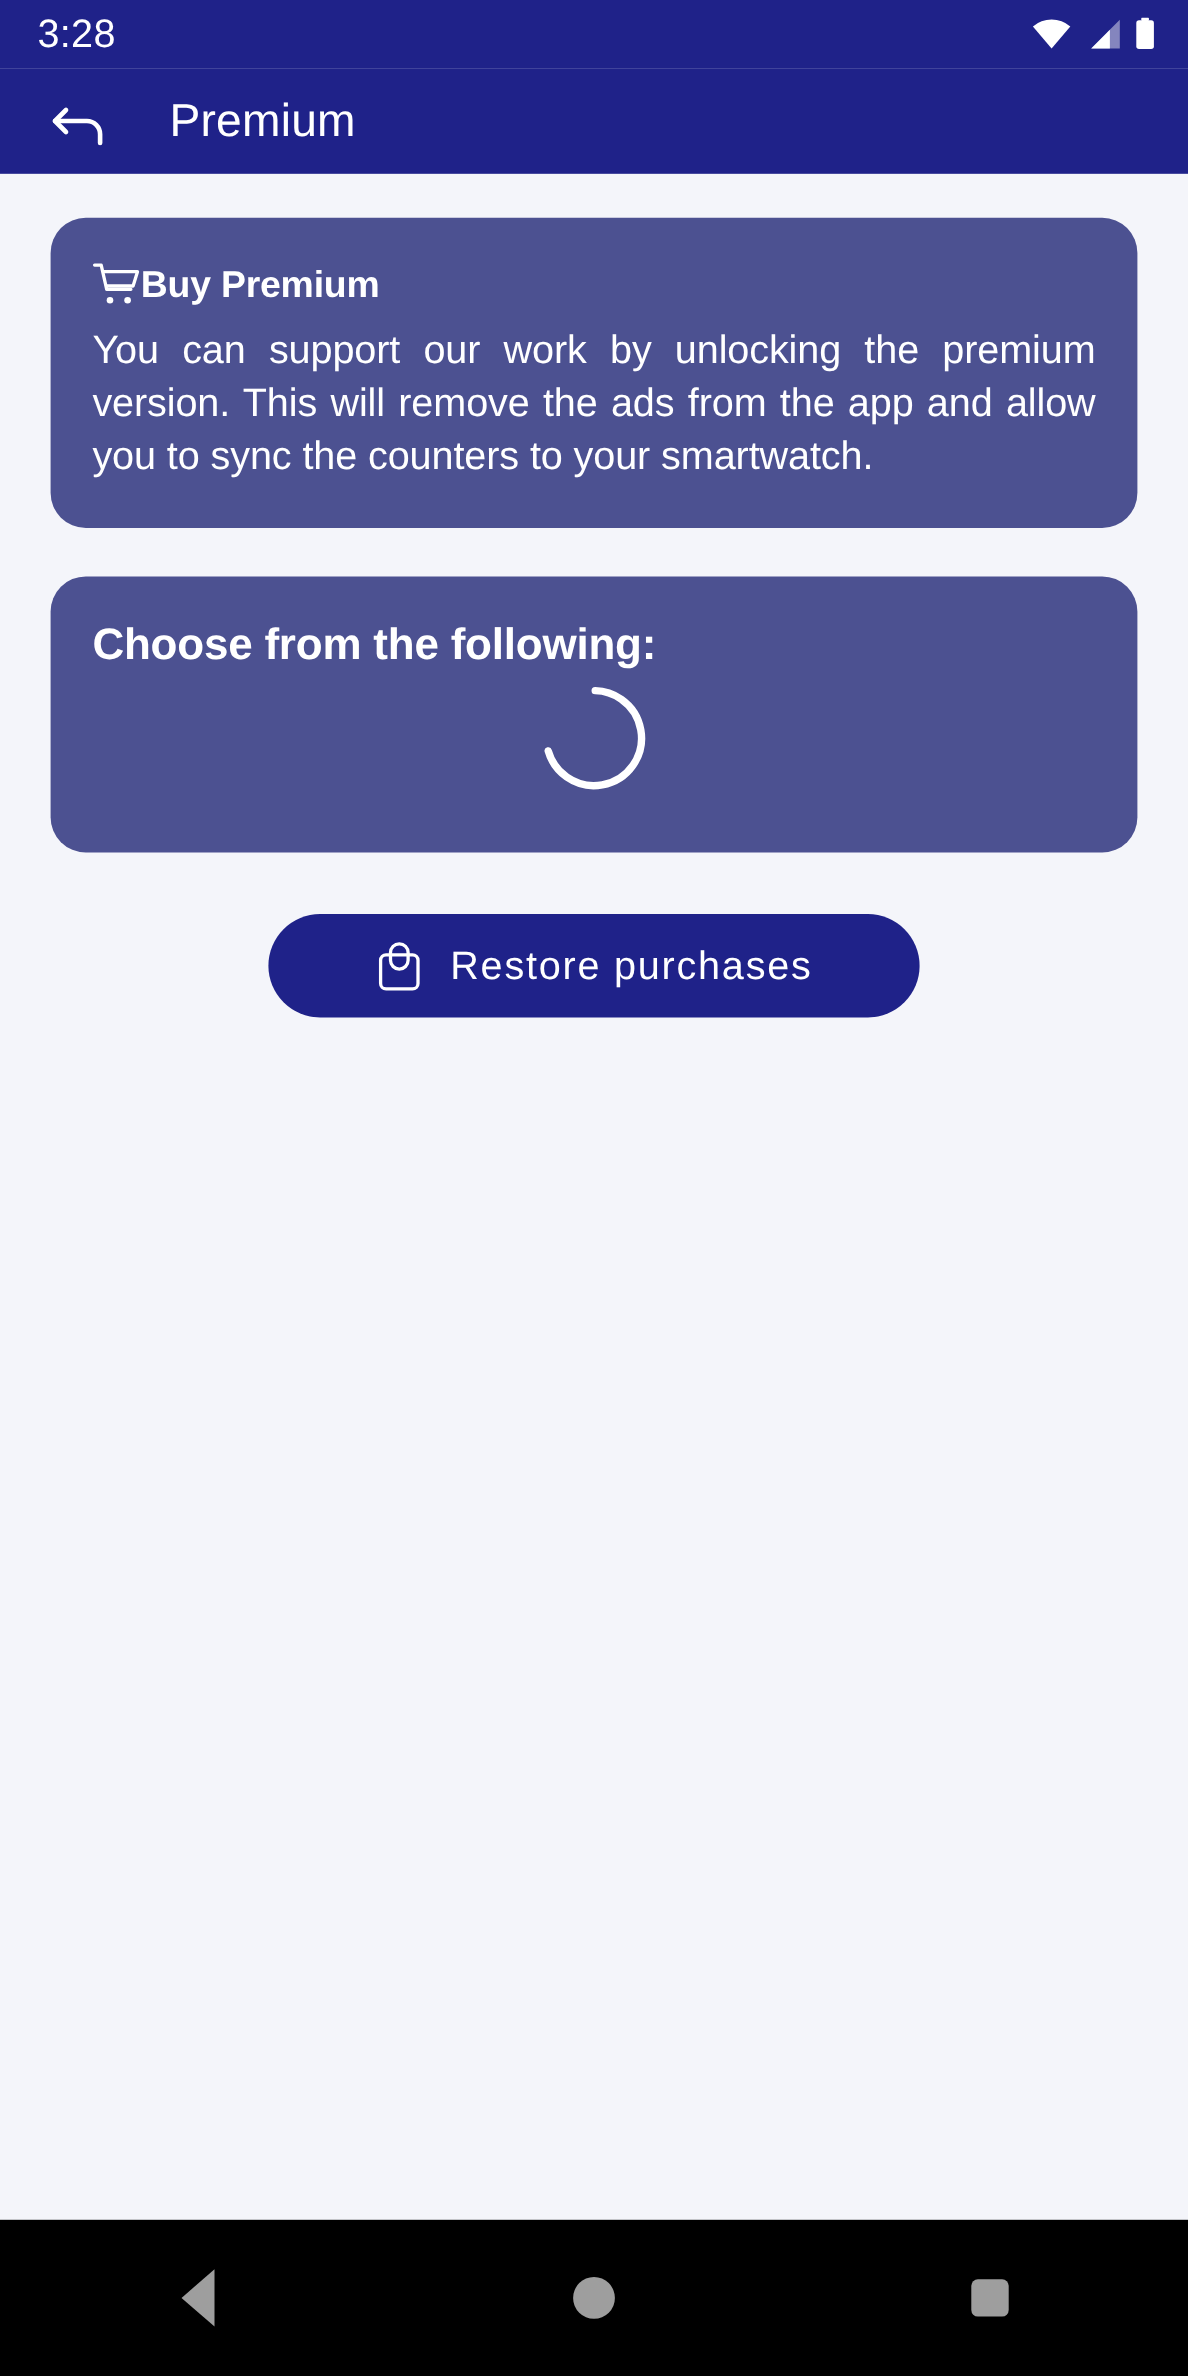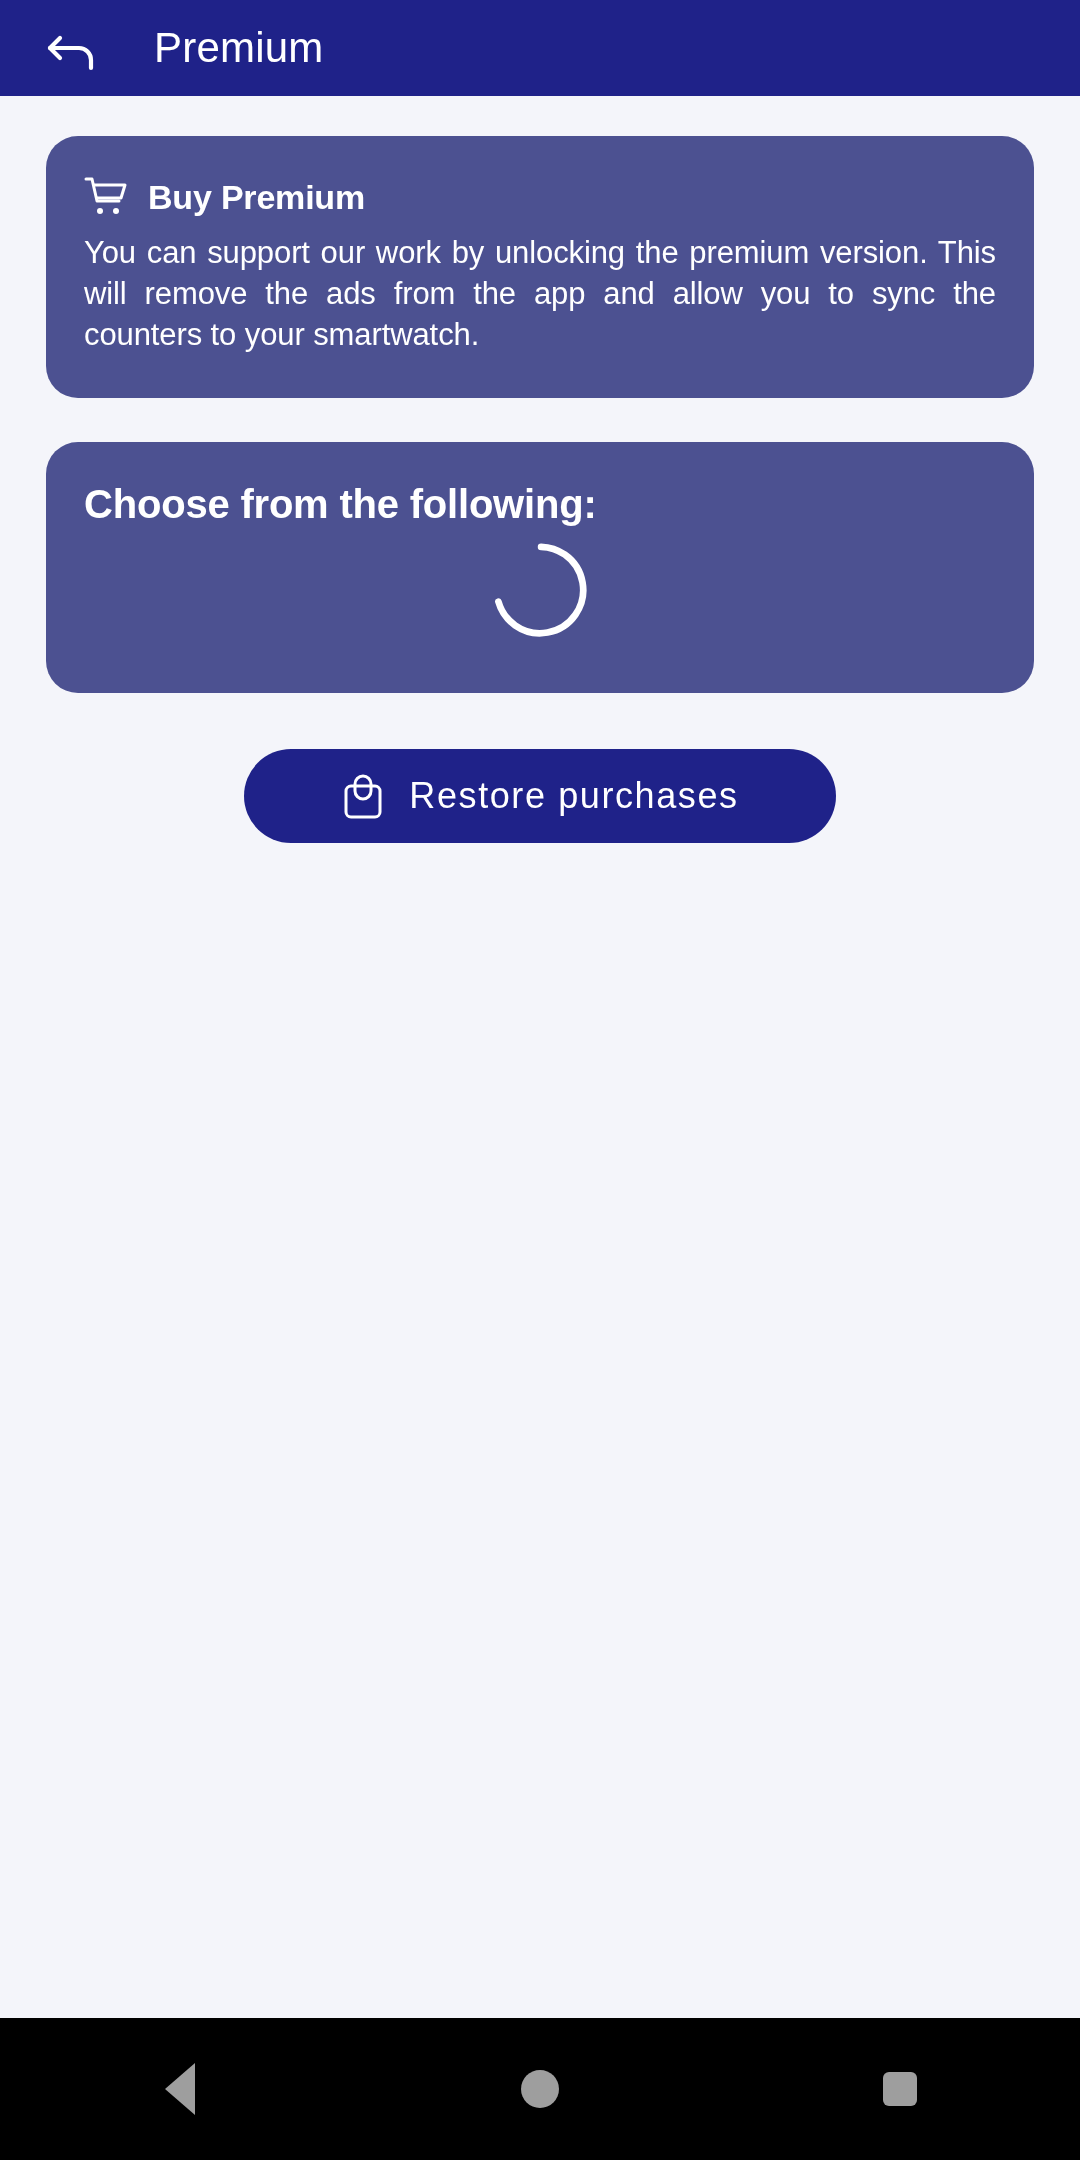--- a/index.html
+++ b/index.html
@@ -93,34 +93,33 @@
   .card {
     background: #4c5191;
     border-radius: 32px;
     padding: 40px 38px 42px 38px;
     color: #ffffff;
   }
 
   .card-head {
     display: flex;
     align-items: center;
-    gap: 20px;
     margin-bottom: 14px;
   }
 
   .card-head svg { display: block; flex: none; }
 
   .card-title {
     font-size: 34px;
     font-weight: 700;
     letter-spacing: -0.2px;
   }
 
   .card-body {
-    font-size: 31px;
+    font-size: 36px;
     line-height: 1.33;
     text-align: justify;
     font-weight: 400;
     letter-spacing: -0.1px;
   }
 
   .card-gap { height: 44px; }
 
   .choose-title {
     font-size: 40px;
@@ -224,20 +223,42 @@
     height: 34px;
     border-radius: 6px;
     background: #9e9e9e;
   }
 </style>
 </head>
 <body>
 
 <div class="screen">
 
+  <div class="status-bar">
+    <div class="status-time">3:28</div>
+    <div class="status-icons">
+      <span>
+        <svg width="36" height="28" viewBox="0 0 36 28">
+          <path d="M18 27 L1 7 A26 26 0 0 1 35 7 Z" fill="#ffffff"></path>
+        </svg>
+      </span>
+      <span>
+        <svg width="32" height="28" viewBox="0 0 32 28">
+          <path d="M31 1 L31 27 L5 27 Z" fill="#ffffff" opacity="0.45"></path>
+          <path d="M22 10 L22 27 L5 27 Z" fill="#ffffff"></path>
+        </svg>
+      </span>
+      <span>
+        <svg width="18" height="30" viewBox="0 0 18 30">
+          <rect x="5.5" y="0" width="7" height="3" rx="1" fill="#ffffff"></rect>
+          <rect x="1" y="2.5" width="16" height="26" rx="2.5" fill="#ffffff"></rect>
+        </svg>
+      </span>
+    </div>
+  </div>
 
   <div class="app-bar">
     <button class="back-btn">
       <span>
         <svg width="56" height="56" viewBox="0 0 56 56" fill="none" stroke="#ffffff" stroke-width="4.2" stroke-linecap="round" stroke-linejoin="round">
           <path d="M15 19 L5 29 L15 39"></path>
           <path d="M5 29 H34 a12 12 0 0 1 12 12 V49"></path>
         </svg>
       </span>
     </button>

